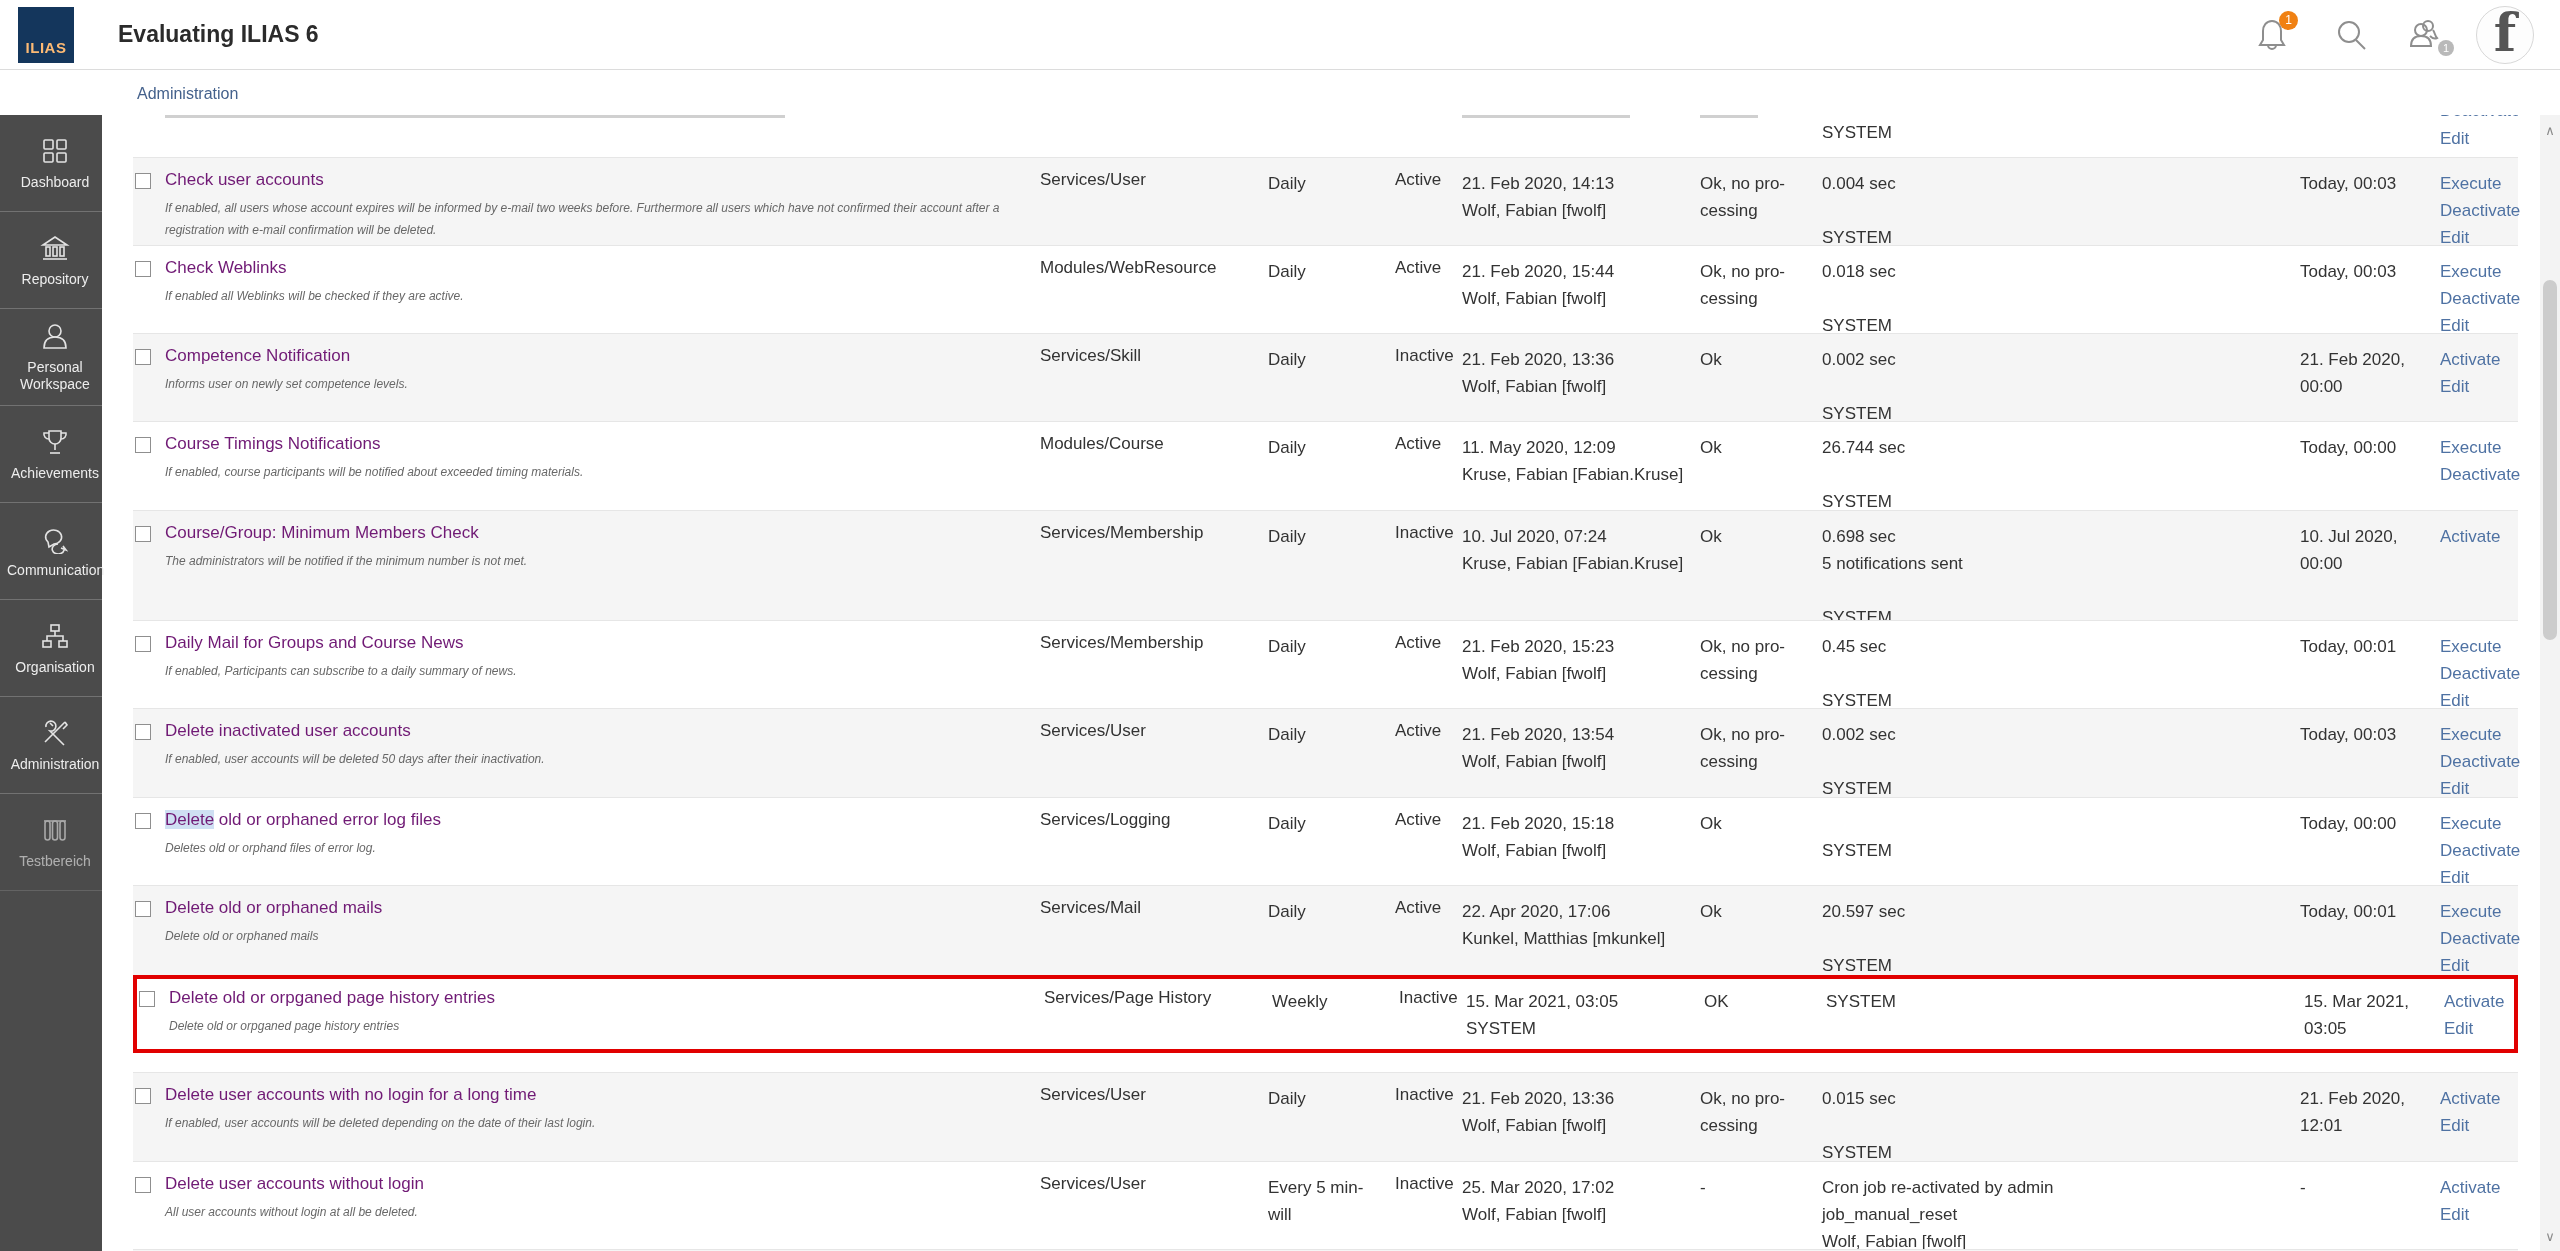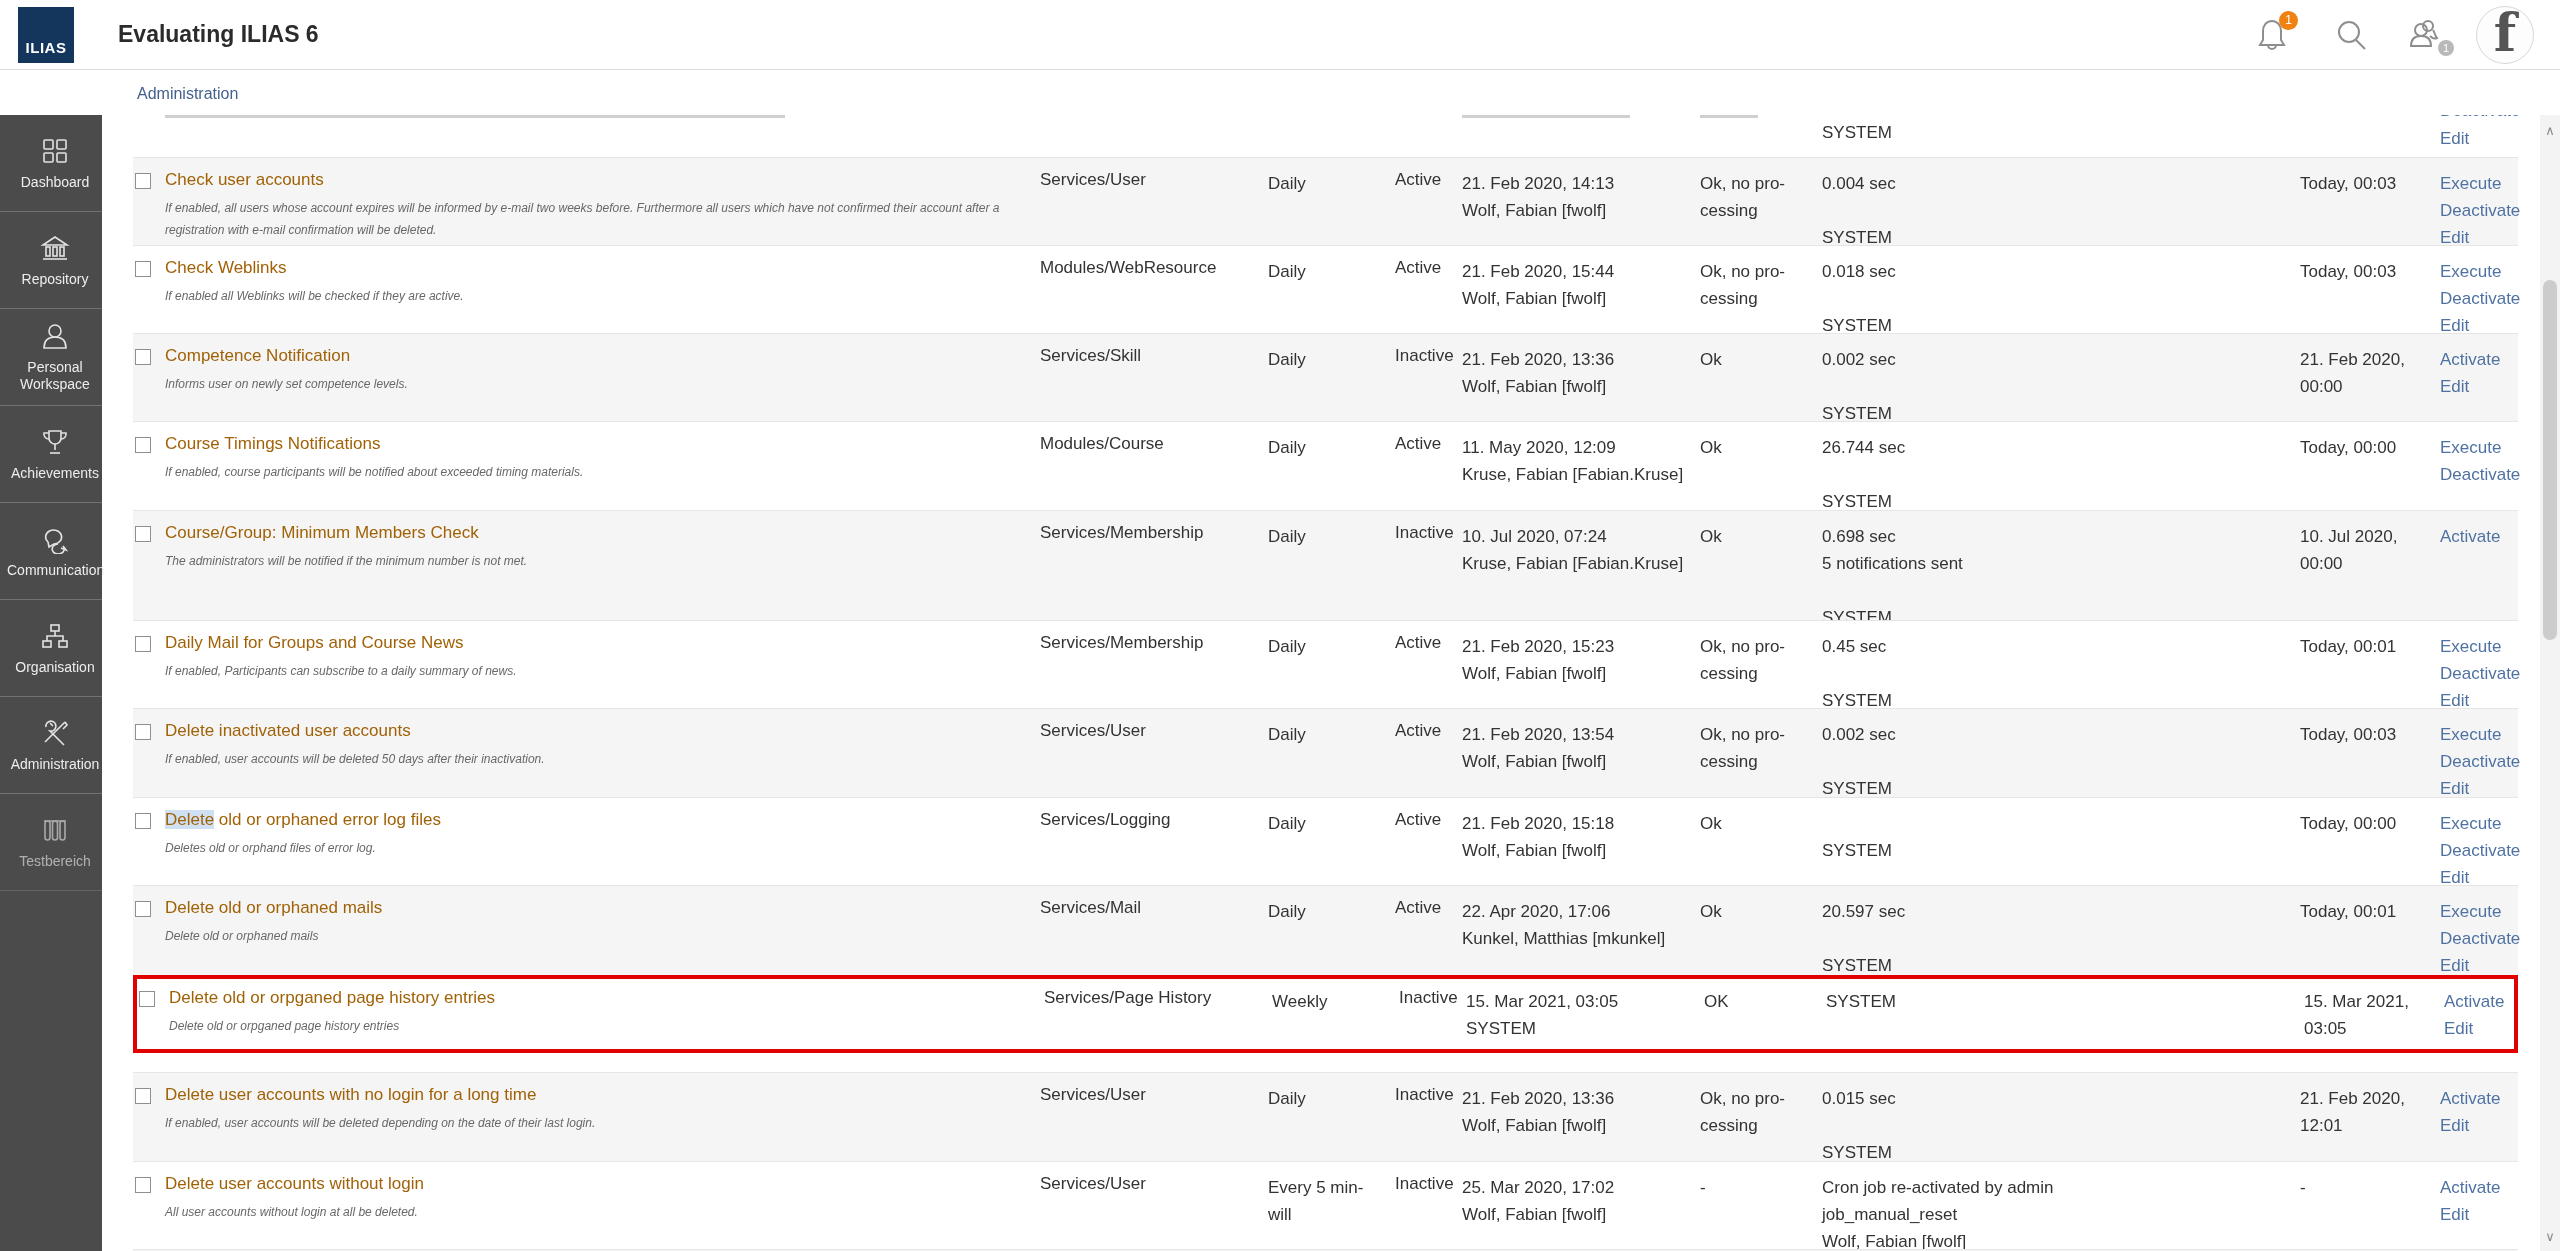--- a/index.html
+++ b/index.html
@@ -3,21 +3,21 @@
 <meta charset="utf-8">
 <style>
   * { margin:0; padding:0; box-sizing:border-box; }
   html,body { width:2560px; height:1251px; overflow:hidden; background:#fff;
               font-family:"Liberation Sans","DejaVu Sans",sans-serif; }
 
   
   .topbar { position:absolute; left:0; top:0; width:2560px; height:70px; background:#fff;
             border-bottom:1px solid #dcdcdc; z-index:20; }
   .logo { position:absolute; left:18px; top:7px; width:56px; height:56px; background:#14365c;
-          color:#ffffff; font-weight:bold; font-size:15px; letter-spacing:.5px;
+          color:#fdba74; font-weight:bold; font-size:15px; letter-spacing:.5px;
           display:flex; align-items:flex-end; justify-content:center; padding-bottom:7px; cursor:pointer; }
   .page-title { position:absolute; left:118px; top:21px; font-size:23px; font-weight:bold; color:#2b2b2b; }
   .top-icon { position:absolute; top:16px; width:38px; height:38px; }
   .top-icon svg { stroke:#8e8e8e; fill:none; stroke-width:2; }
   .badge { position:absolute; border-radius:50%; color:#fff; text-align:center; }
   .badge.orange { width:19px; height:19px; right:-7px; top:-5px; background:#f08113; font-size:12px; line-height:19px; }
   .badge.gray { width:16px; height:16px; right:-10px; bottom:-2px; background:#b9b9b9; font-size:11px; line-height:16px; }
   .avatar { position:absolute; left:2476px; top:6px; width:58px; height:58px; border-radius:50%;
             background:#fdfdfd; border:1px solid #d8d8d8; color:#555;
             font-family:"DejaVu Serif","Liberation Serif",serif; font-weight:bold; font-size:52px;
@@ -44,21 +44,21 @@
 
   
   .content { position:absolute; left:102px; top:115px; width:2438px; height:1136px; background:#fff; }
   .rows { position:absolute; left:31px; top:0; width:2385px; }
   .row { position:relative; width:2385px; border-top:1px solid #e6e6e6; background:#fff;
          display:grid; grid-template-columns:32px 875px 228px 127px 67px 238px 122px 478px 140px 78px;
          padding-top:12px; font-size:17px; color:#333; }
   .row.shaded { background:#f5f5f5; }
   .row.red { border:4px solid #e10000; padding-top:9px; }
   .cb { width:16px; height:16px; border:1px solid #8f8f8f; background:#fff; margin:3px 0 0 2px; cursor:pointer; }
-  .job-title { font-size:17px; color:#a16207; margin-bottom:7px; }
+  .job-title { font-size:17px; color:#701a75; margin-bottom:7px; }
   .hl { background:#cfe0f3; }
   .job-desc { font-size:12px; font-style:italic; color:#686868; max-width:850px; line-height:22px; }
   .lines div { line-height:27px; }
   .gap { height:27px; }
   .actions span { display:block; line-height:27px; color:#4f72a3; cursor:pointer; }
 
   
   .cutrow { position:relative; overflow:hidden; border-top:none; background:#fff; }
   .cutrow .abs { position:absolute; }
   .sliver { position:absolute; height:3px; background:#777; opacity:.35; top:0; }

